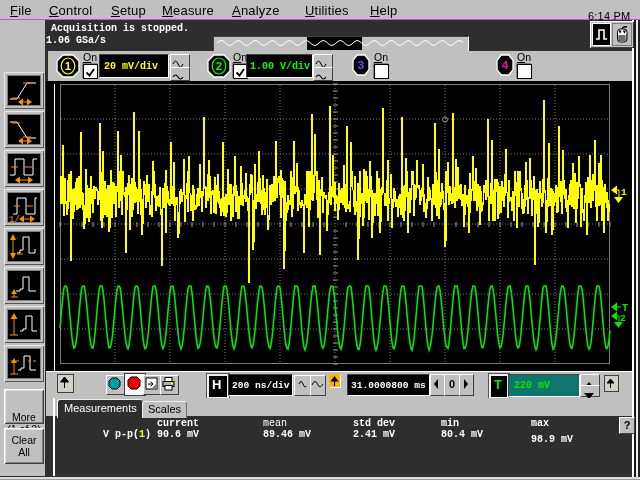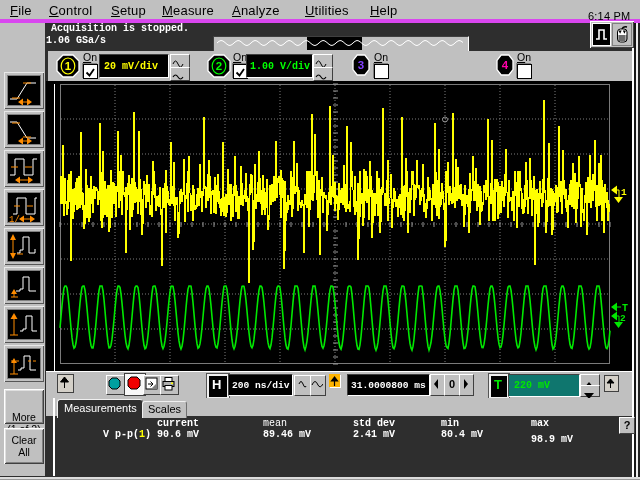--- a/index.html
+++ b/index.html
@@ -12,21 +12,21 @@
 
 <div class="abs" style="left:0;top:0;width:640px;height:480px;background:#2e2e2e"></div>
 
 <div class="abs gray" style="left:0;top:20px;width:45px;height:456px"></div>
 
 <div class="abs" style="left:632px;top:20px;width:2px;height:457px;background:#fff"></div>
 <div class="abs" style="left:634px;top:20px;width:2px;height:457px;background:#151515"></div>
 <div class="abs" style="left:636px;top:20px;width:2px;height:457px;background:#ededed"></div>
 <div class="abs" style="left:638px;top:20px;width:2px;height:457px;background:#202020"></div>
 
-<div class="abs gray" style="left:0;top:0;width:640px;height:19px;border-bottom:4px solid #d946ef">
+<div class="abs gray" style="left:0;top:0;width:640px;height:19px;border-bottom:1px solid #d946ef">
  <div class="abs" style="top:3px;left:10px;font-size:13px;letter-spacing:0.2px"><u>F</u>ile</div>
  <div class="abs" style="top:3px;left:49px;font-size:13px;letter-spacing:0.2px"><u>C</u>ontrol</div>
  <div class="abs" style="top:3px;left:111px;font-size:13px;letter-spacing:0.2px"><u>S</u>etup</div>
  <div class="abs" style="top:3px;left:162px;font-size:13px;letter-spacing:0.2px"><u>M</u>easure</div>
  <div class="abs" style="top:3px;left:232px;font-size:13px;letter-spacing:0.2px"><u>A</u>nalyze</div>
  <div class="abs" style="top:3px;left:305px;font-size:13px;letter-spacing:0.2px"><u>U</u>tilities</div>
  <div class="abs" style="top:3px;left:370px;font-size:13px;letter-spacing:0.2px"><u>H</u>elp</div>
  <div class="abs" style="top:10px;left:588px;font-size:11px;letter-spacing:0.2px">6:14 PM</div>
 </div>
 

